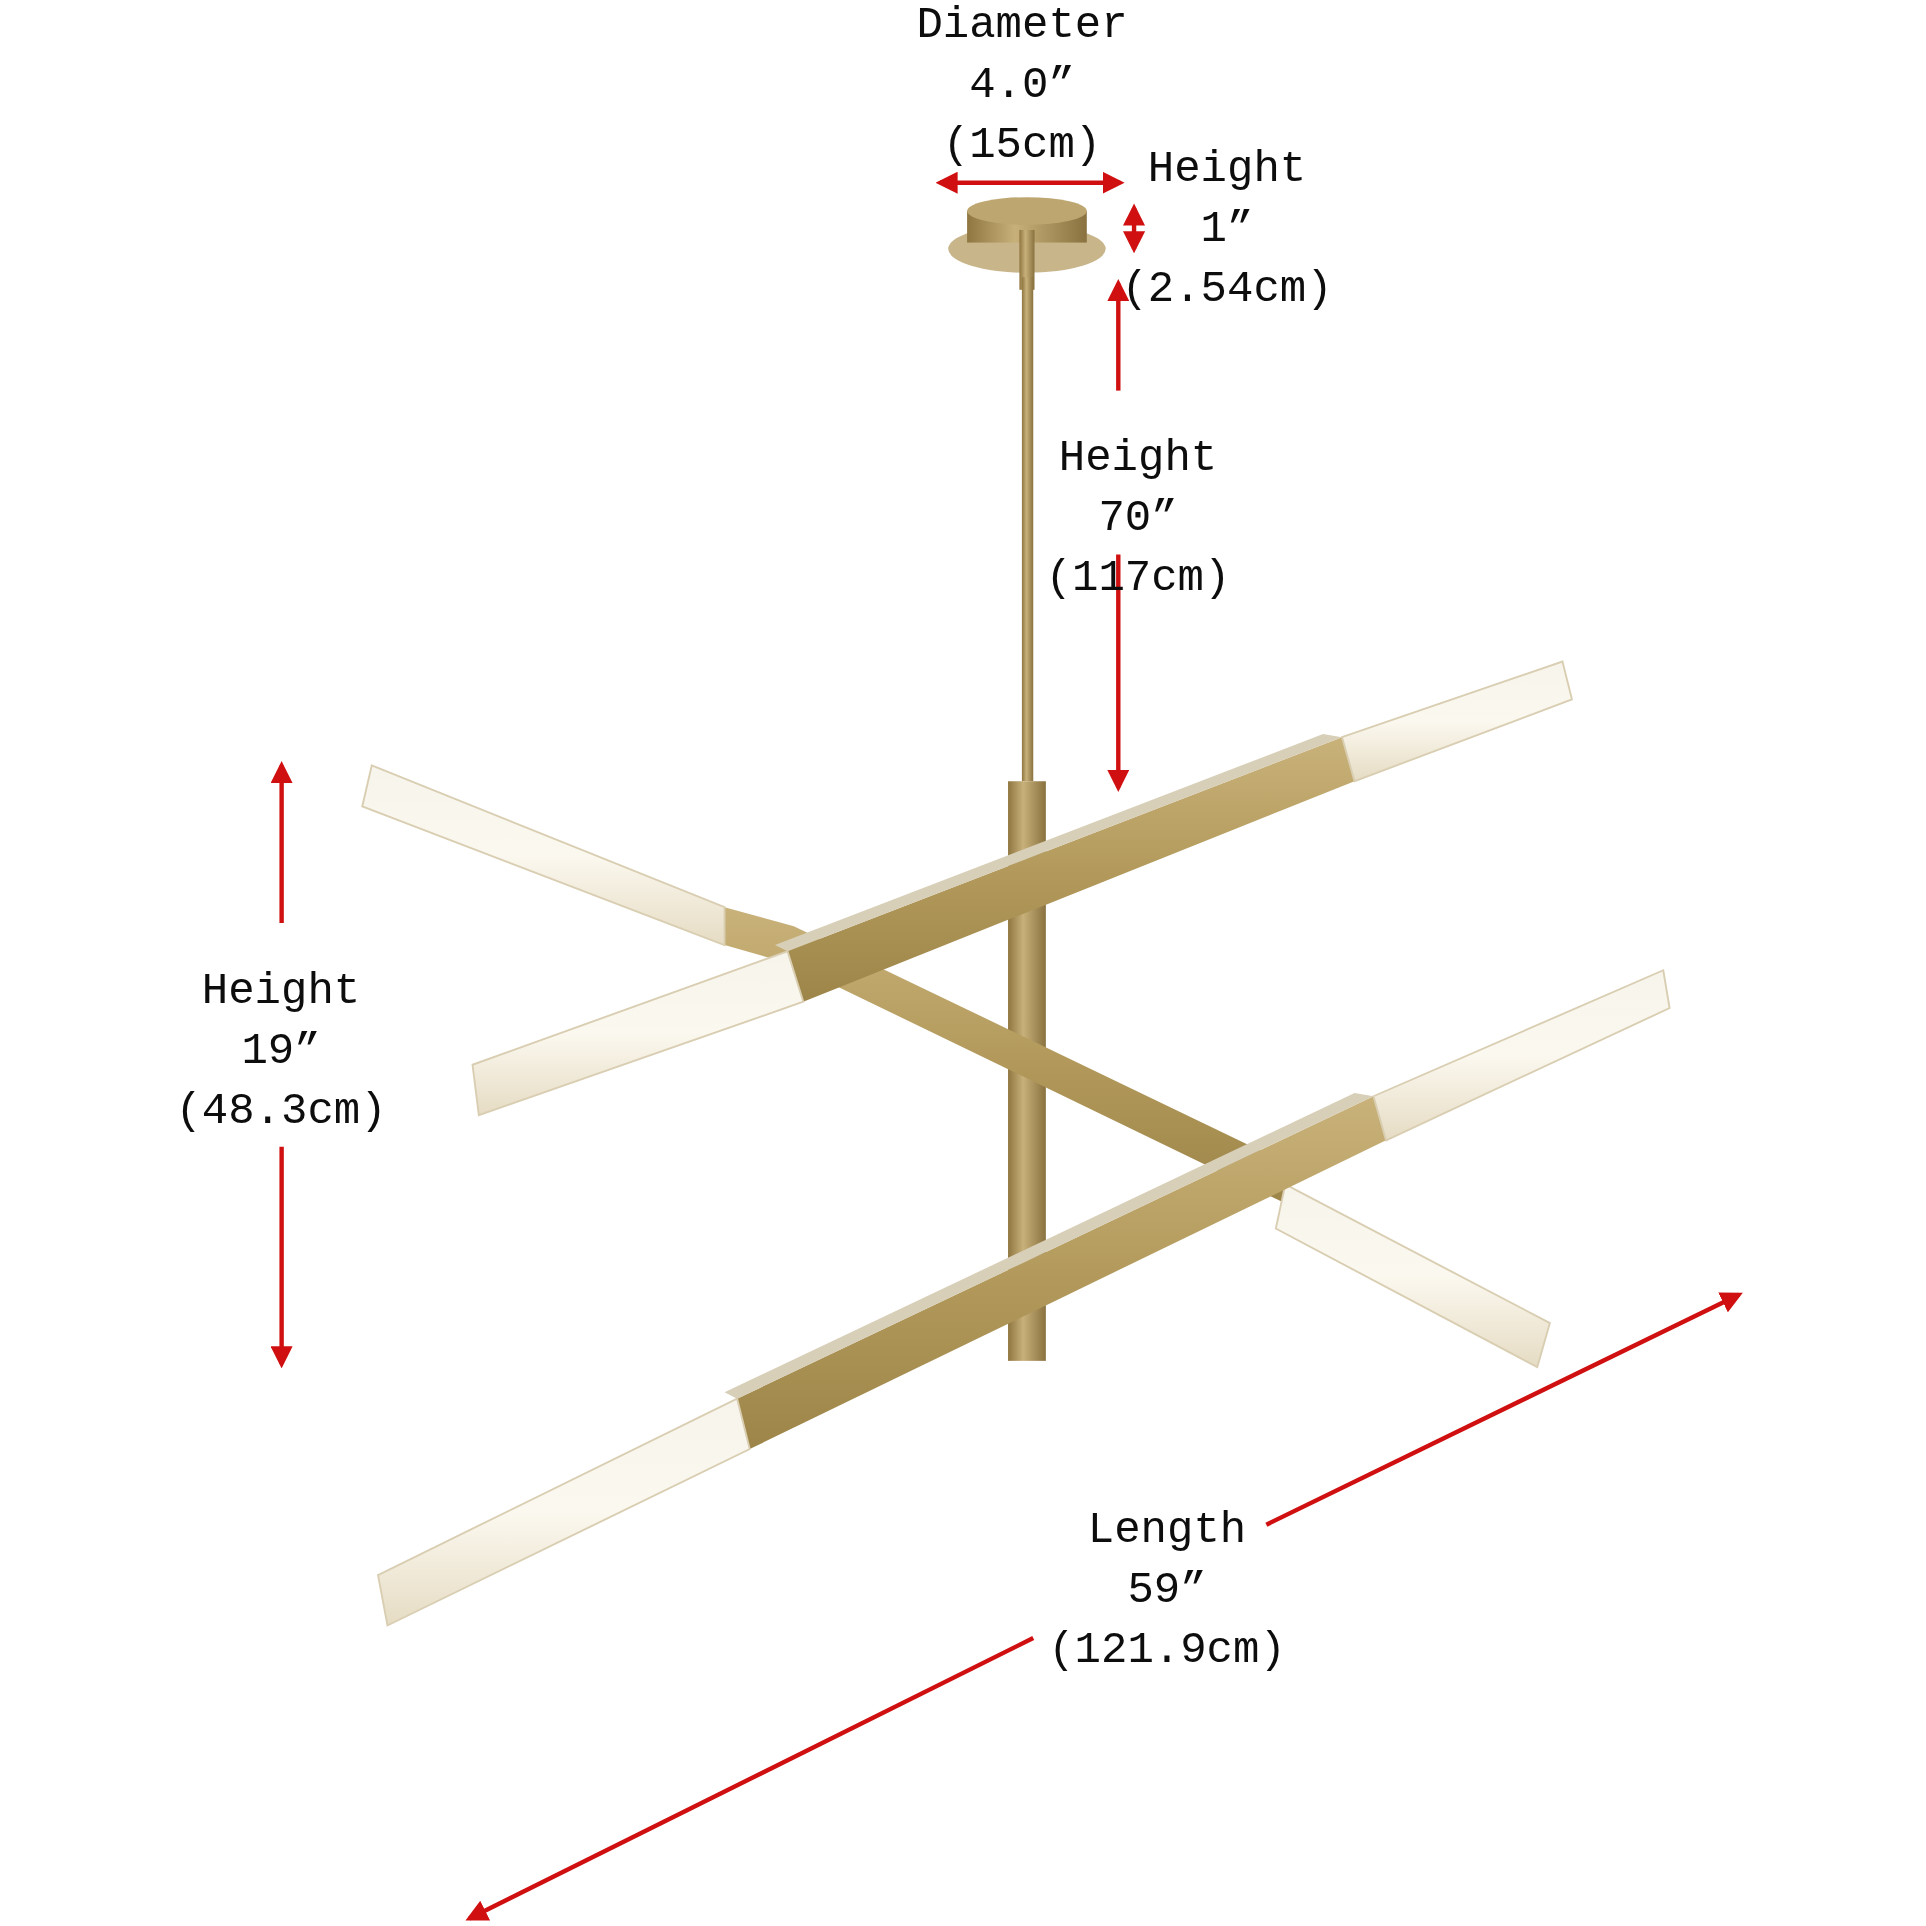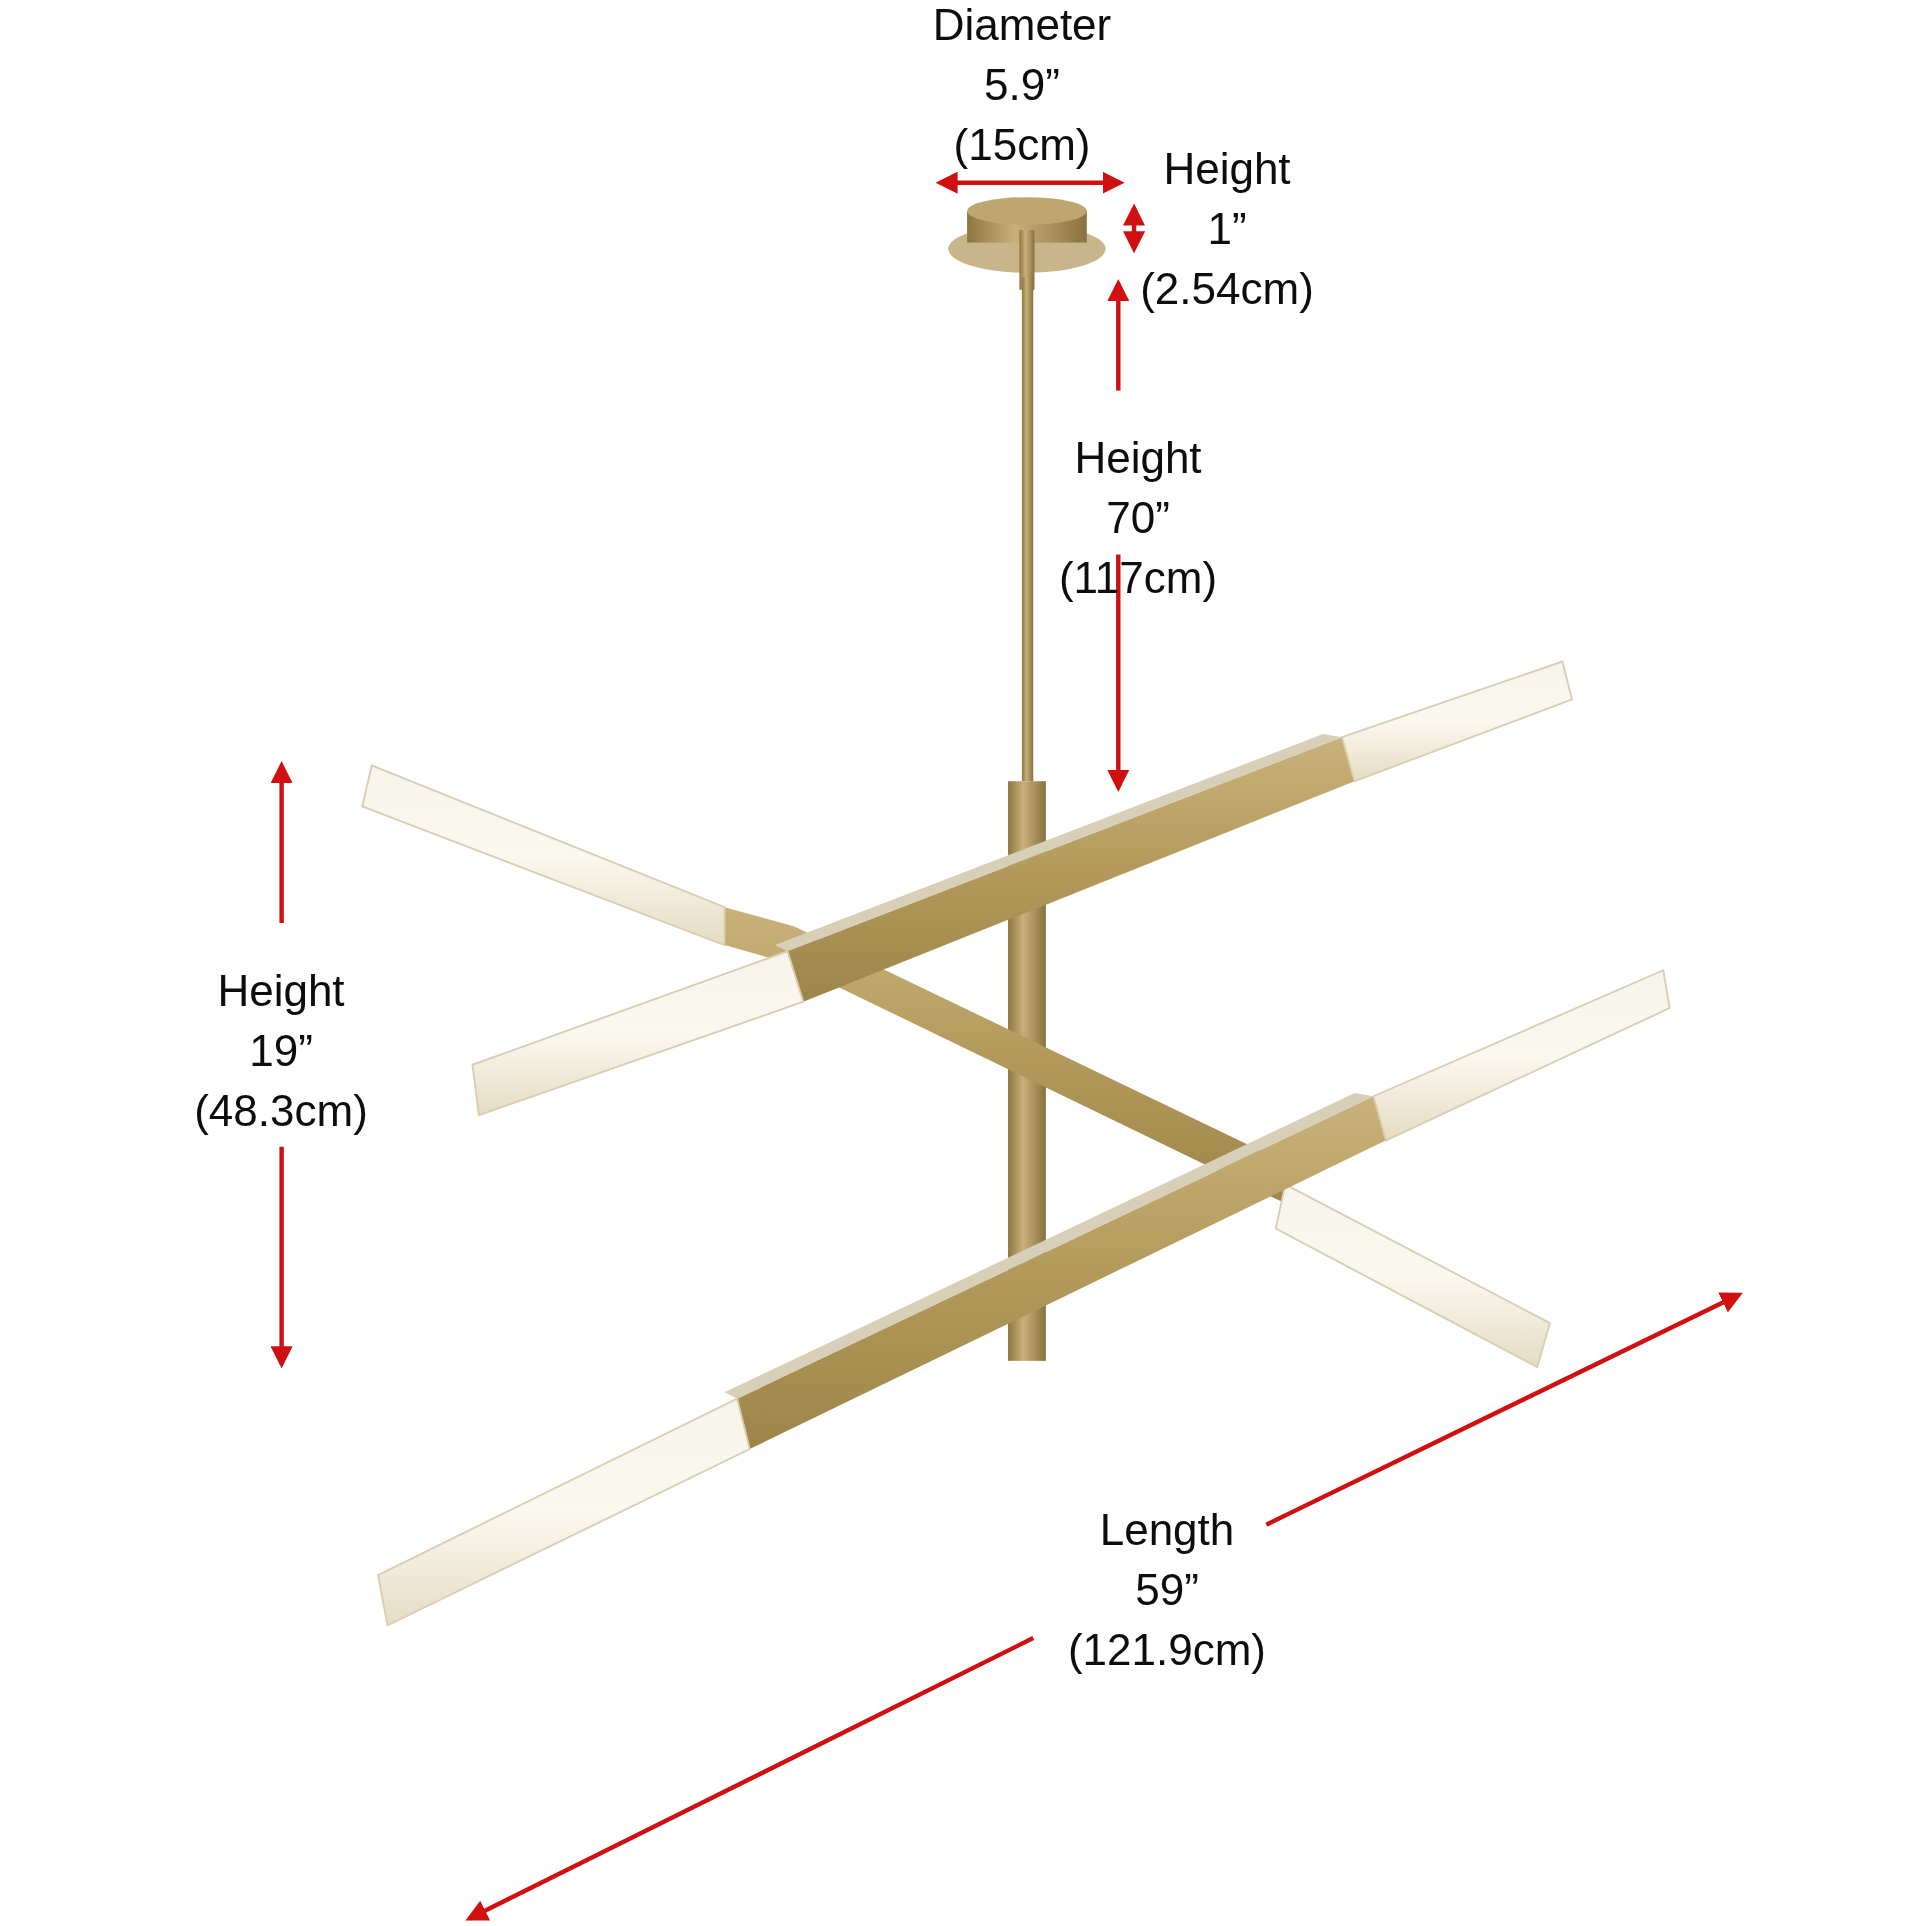--- a/index.html
+++ b/index.html
@@ -1,17 +1,17 @@
 <!DOCTYPE html>
 <html style="font-size:10px"><head>
 <meta charset="utf-8">
 <style>
   html,body{margin:0;padding:0;background:#ffffff;}
   body{width:1926px;height:1926px;position:relative;overflow:hidden;font-family:"Liberation Sans",sans-serif;}
-  #stage{position:absolute;left:0;top:0;width:1926px;height:1804px;}
+  #stage{position:absolute;left:0;top:0;width:1926px;height:1804px;font-family:Liberation Mono, monospace;}
   .label{position:absolute;text-align:center;color:#0d0d0d;font-size:44px;line-height:60px;white-space:nowrap;transform:translateX(-50%);}
   .label span{display:block;}
 </style>
 </head>
 <body>
 
 <div id="stage">
 
   <svg width="1926" height="1926" viewBox="0 0 3057 3057" style="position:absolute;left:0;top:0">
     <defs>
@@ -73,21 +73,21 @@
       <line x1="1775" y1="880" x2="1775" y2="1250" stroke="#d01010" stroke-width="7" marker-end="url(#ah)"></line>
       <line x1="447" y1="1465" x2="447" y2="1215" stroke="#d01010" stroke-width="7" marker-end="url(#ah)"></line>
       <line x1="447" y1="1820" x2="447" y2="2165" stroke="#d01010" stroke-width="7" marker-end="url(#ah)"></line>
       <line x1="2010" y1="2420" x2="2760" y2="2055" stroke="#d01010" stroke-width="7" marker-end="url(#ah)"></line>
       <line x1="1640" y1="2600" x2="745" y2="3045" stroke="#d01010" stroke-width="7" marker-end="url(#ah)"></line>
     </g>
   </svg>
 
   <div class="label" style="left:1022px;top:-5px;">
     <span>Diameter</span>
-    <span>5.9”</span>
+    <span>4.0”</span>
     <span>(15cm)</span>
   </div>
 
   <div class="label" style="left:1227px;top:139px;">
     <span>Height</span>
     <span>1”</span>
     <span>(2.54cm)</span>
   </div>
 
   <div class="label" style="left:1138px;top:428px;">

